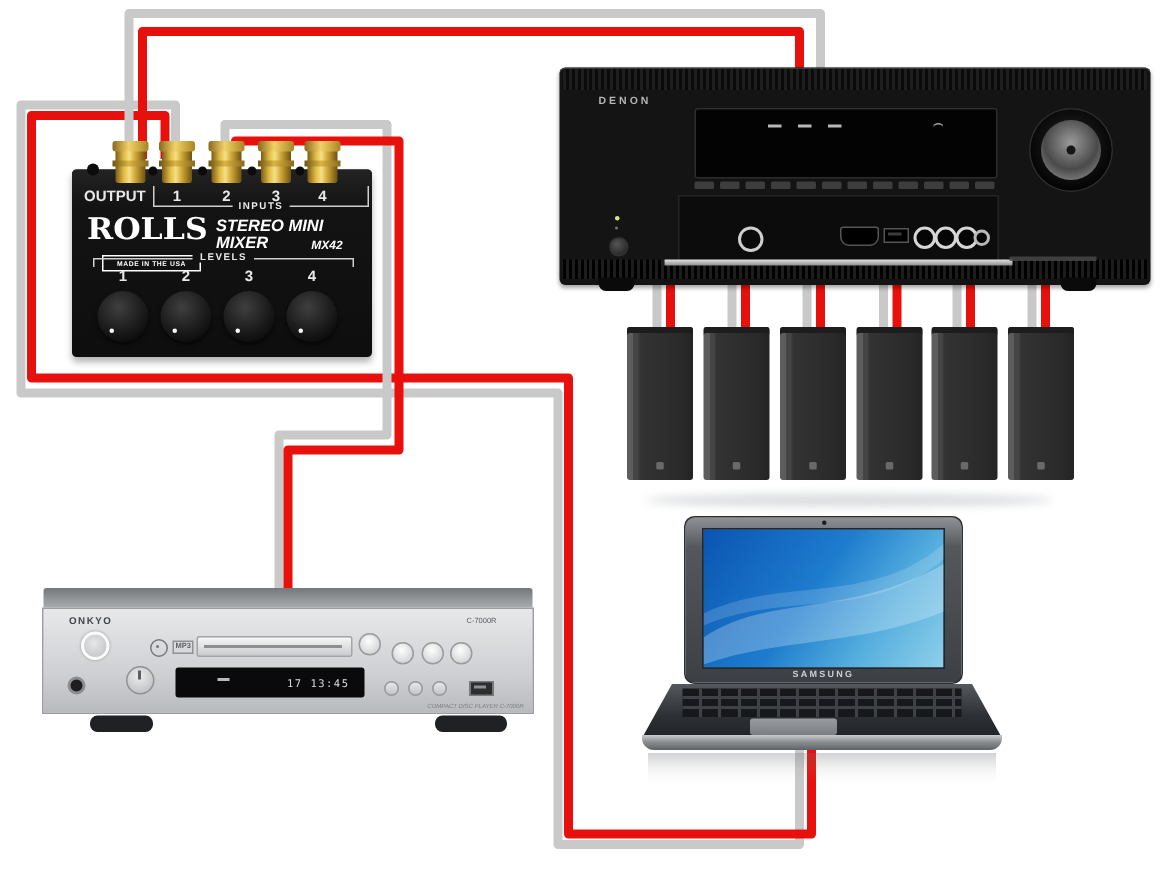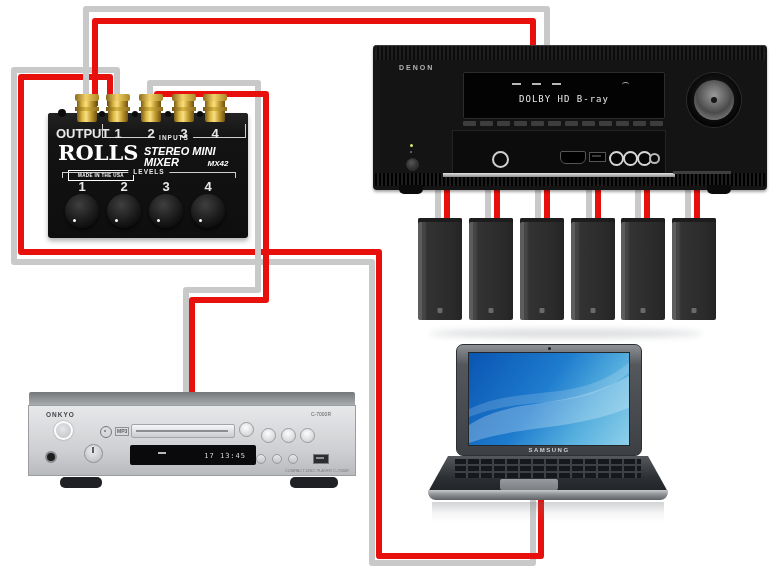--- a/index.html
+++ b/index.html
@@ -16,21 +16,21 @@
   .mx-body{left:0;top:19px;width:200px;height:125px;background:linear-gradient(180deg,#232323,#131313 20%,#0e0e0e);
            border-radius:3px;box-shadow:0 3px 5px rgba(0,0,0,.3);}
   .mx-topband{left:0;top:19px;width:200px;height:11px;background:#060606;border-radius:3px 3px 0 0;}
   .jack{top:0;width:20px;height:28px;border-radius:2px;
         background:linear-gradient(90deg,#7a5c18,#e2bd45 28%,#f7df85 46%,#c59d2e 70%,#6d5214);}
   .jack::before{content:"";position:absolute;left:-2px;top:0;width:24px;height:7px;border-radius:2px;
         background:linear-gradient(90deg,#8a691c,#f2d268 45%,#a98624);}
   .jack::after{content:"";position:absolute;left:-2px;top:13px;width:24px;height:4px;
         background:linear-gradient(90deg,#6d5214,#d9b53f 45%,#8a691c);}
   .nub{background:#0b0b0b;border-radius:50%;}
-  .mx-label{color:#e8e8e8;font-weight:bold;font-size:13px;line-height:1;}
+  .mx-label{color:#e8e8e8;font-weight:bold;font-size:10px;line-height:1;}
   .mx-num{width:12px;text-align:center;}
   .inputs-bracket{left:54px;top:30px;width:142px;height:13px;border-left:1px solid #cfcfcf;
         border-right:1px solid #cfcfcf;border-bottom:1px solid #cfcfcf;}
   .inputs-label{left:50%;transform:translateX(-50%);bottom:-4px;background:#121212;padding:0 4px;
         font-size:6.5px;font-weight:bold;letter-spacing:1px;color:#e8e8e8;}
   .rolls{left:10px;top:48px;font-family:"DejaVu Serif","Liberation Serif",serif;font-weight:bold;
         font-size:21px;color:#ffffff;line-height:1;transform:scaleY(.95);letter-spacing:0;}
   .rolls-banner{left:20px;top:76px;width:64px;height:9px;border:1px solid #fff;background:#121212;
         color:#fff;font-size:4.5px;font-weight:bold;text-align:center;line-height:9px;letter-spacing:.4px;}
   .mx-product{left:96px;top:52px;width:104px;color:#fff;font-weight:bold;font-style:italic;font-size:11px;line-height:1;}
@@ -99,21 +99,21 @@
         background:radial-gradient(circle at 45% 35%,#eceded,#b4b6b9);}
   .cd-vol::after{content:"";position:absolute;left:7px;top:2px;width:1.5px;height:6px;background:#5b5e61;}
   .cd-sbtn{width:9px;height:9px;border-radius:50%;border:1px solid #97999c;background:linear-gradient(180deg,#e6e7e9,#c2c4c7);}
   .cd-disc{left:72px;top:34px;width:10px;height:10px;border-radius:50%;border:1px solid #76797c;}
   .cd-disc::after{content:"";position:absolute;left:3px;top:3px;width:2px;height:2px;border-radius:50%;background:#76797c;}
   .cd-tray{left:103px;top:32px;width:102px;height:12px;border:1px solid #a3a5a8;border-radius:2px;
         background:linear-gradient(180deg,#f6f7f8,#c9cbce);}
   .cd-tray::after{content:"";position:absolute;left:4px;top:5px;width:92px;height:1.5px;background:#8c8e91;}
   .cd-rbtn{width:13px;height:13px;border-radius:50%;border:1px solid #999b9e;
         background:radial-gradient(circle at 45% 35%,#fdfdfd,#c6c8cb);}
-  .cd-display{left:102px;top:53px;width:126px;height:20px;background:#0a0a0c;border-radius:2px;}
+  .cd-display{left:89px;top:53px;width:126px;height:20px;background:#0a0a0c;border-radius:2px;}
   .cd-disp-dash{left:28px;top:7px;width:8px;height:2px;background:#b9b9b9;}
   .cd-disp-text{right:10px;top:7px;color:#dadada;font-family:"DejaVu Sans Mono","Liberation Mono",monospace;
         font-size:7px;letter-spacing:1px;}
   .cd-usb{left:285px;top:62px;width:14px;height:8px;background:#2b2d2f;border:1px solid #77797c;}
   .cd-usb::after{content:"";position:absolute;left:2px;top:2px;width:8px;height:2px;background:#8e9093;}
   .cd-footer{left:195px;top:76px;width:126px;text-align:right;font-size:4px;color:#7c7f82;font-style:italic;}
   .cd-foot{top:85px;height:11px;background:#202124;border-radius:5px;}
   
   #laptop{left:428px;top:338px;width:240px;height:186px;}
   .lp-lid{left:28px;top:6px;width:186px;height:112px;border-radius:7px;border:1px solid #2c3034;box-sizing:border-box;
@@ -218,21 +218,20 @@
     <div class="abs rc-body"></div>
     <div class="abs rc-topvent"></div>
     <div class="abs rc-brand">DENON</div>
     <div class="abs rc-vent-bottom"></div>
 
     <div class="abs rc-display">
       <div class="abs rc-disp-dash" style="left:48px"></div>
       <div class="abs rc-disp-dash" style="left:68px"></div>
       <div class="abs rc-disp-dash" style="left:88px"></div>
       <div class="abs rc-disp-wifi"></div>
-      <div class="abs rc-disp-text">DOLBY HD B-ray</div>
     </div>
     <div class="abs rc-btnrow">
       <span></span>
         <span></span>
         <span></span>
         <span></span>
         <span></span>
         <span></span>
       <span></span>
         <span></span>

